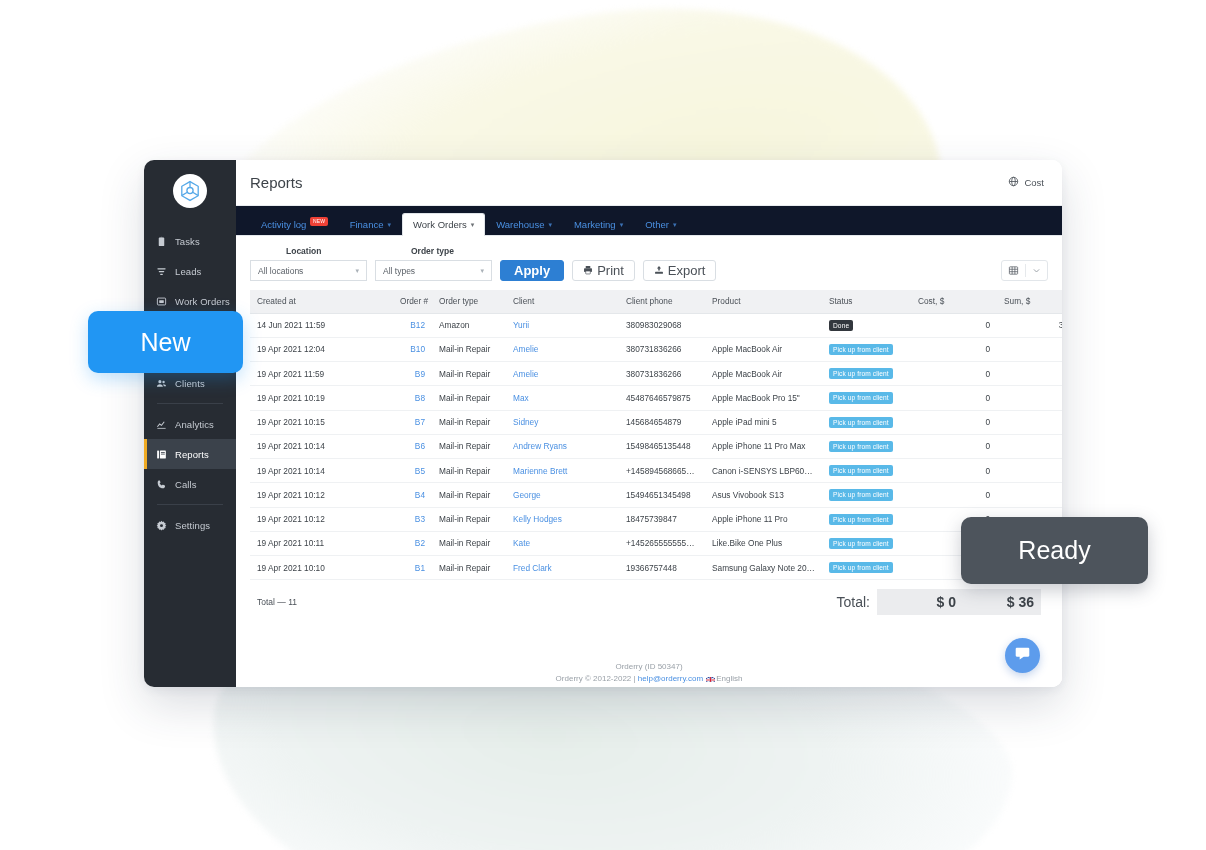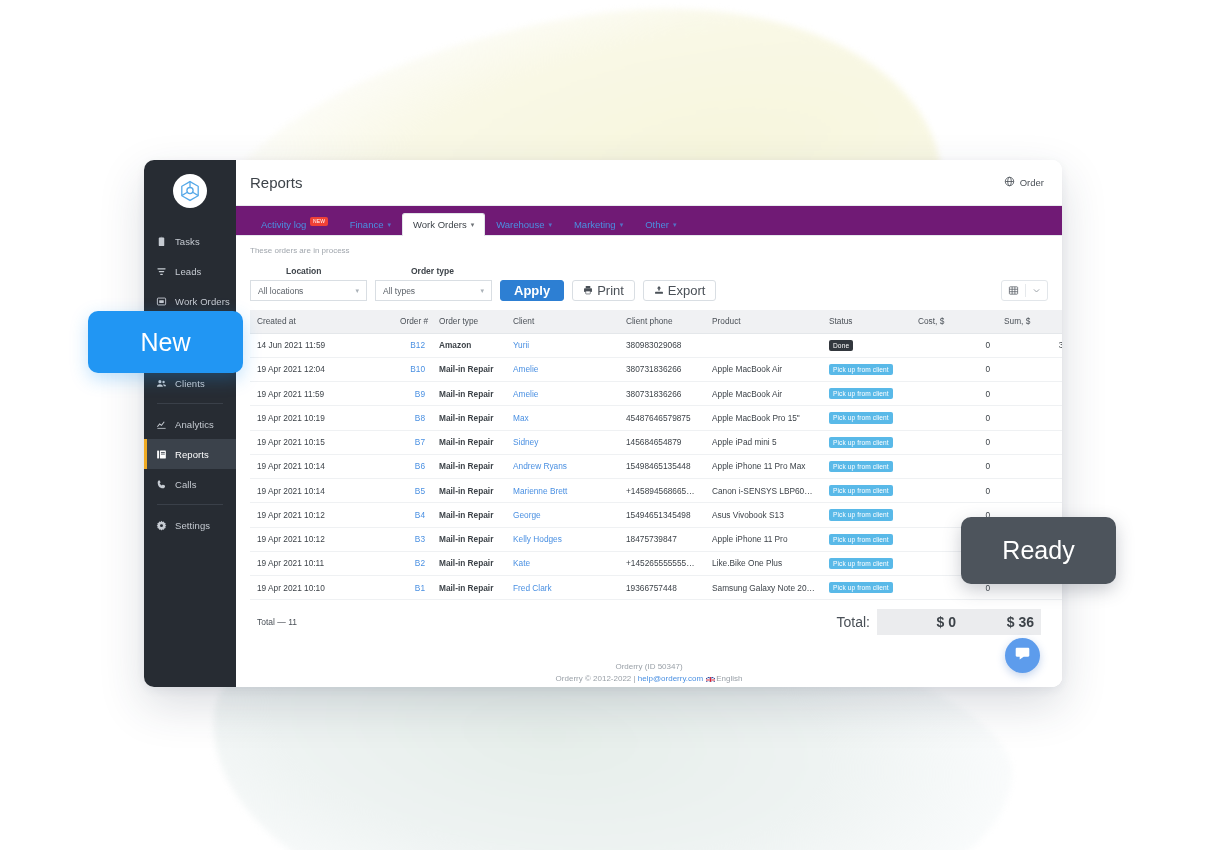--- a/index.html
+++ b/index.html
@@ -68,21 +68,21 @@
     height: 46px; flex: 0 0 46px; display: flex; align-items: center;
     justify-content: space-between; padding: 0 18px 0 14px;
     border-bottom: 1px solid #e9ecef; background:#fff;
   }
   .page-title { font-size: 15px; color: #3d4349; font-weight: 400; }
   .help-btn { display: flex; align-items: center; gap: 5px; font-size: 9.5px; color: #4a5057; }
 
   .content { flex: 1; background: #fdfdfd; display: flex; flex-direction: column; min-height:0; }
 
   
-  .tabs { display: flex; align-items: flex-end; height: 30px; padding: 0 14px; border-bottom: 1px solid #e4e8ec; background:#701a75; }
+  .tabs { display: flex; align-items: flex-end; height: 30px; padding: 0 14px; border-bottom: 1px solid #e4e8ec; background:#0f172a; }
   .tab {
     display: flex; align-items: center; gap: 4px;
     font-size: 9.5px; color: #4a90e2; padding: 5px 10px 6px;
     border: 1px solid transparent; border-bottom: none; position: relative; top: 1px;
     white-space: nowrap;
   }
   .tab.active {
     color: #3d4349; background: #fff;
     border-color: #e0e4e8; border-radius: 3px 3px 0 0;
   }
@@ -127,21 +127,21 @@
     background: #f0f1f3; color: #4a5057; font-size: 8.3px; font-weight: 400;
     text-align: left; padding: 6px 7px; height: 23px; border-bottom: 1px solid #e4e7ea;
     white-space: nowrap; overflow:hidden;
   }
   table.grid tbody td {
     font-size: 8.3px; color: #3d4349; padding: 6px 7px; height: 21px;
     border-bottom: 1px solid #eff1f3; white-space: nowrap; overflow: hidden; text-overflow: ellipsis;
   }
   .c-date { width: 143px; }
   .c-order { width: 39px; text-align: right; }
-  .c-type { width: 74px; font-weight: bold; }
+  .c-type { width: 74px; }
   .c-client { width: 113px; }
   .c-phone { width: 86px; }
   .c-product { width: 117px; }
   .c-status { width: 89px; }
   .c-cost { width: 86px; text-align: right; }
   .c-sum { width: 78px; text-align: right; }
   td.c-order, td.c-cost, td.c-sum, th.c-order, th.c-cost, th.c-sum { text-align: right; }
   .lnk { color: #4a90e2; }
   .pill {
     display: inline-block; font-size: 6.6px; color: #fff; padding: 2px 4px; border-radius: 2px;
@@ -174,21 +174,21 @@
   
   .callout {
     position: absolute; display: flex; align-items: center; justify-content: center;
     border-radius: 10px; color: #fff; z-index: 20;
   }
   .callout-new {
     left: 88px; top: 311px; width: 155px; height: 62px; background: #2196f3;
     font-size: 25px; box-shadow: 0 6px 18px rgba(33,150,243,.28);
   }
   .callout-ready {
-    left: 961px; top: 517px; width: 155px; height: 67px; background: #4d545c;
+    left: 961px; top: 517px; width: 187px; height: 67px; background: #4d545c;
     font-size: 25px; box-shadow: 0 6px 18px rgba(60,70,85,.28);
   }
 </style>
 </head>
 <body>
 
 <div id="stage">
 
   <div class="blob blob-yellow"></div>
   <div class="blob blob-green"></div>
@@ -311,21 +311,21 @@
       <div class="topbar">
         <div class="page-title">Reports</div>
         <div class="help-btn">
           <span>
             <svg width="11" height="11" viewBox="0 0 24 24" fill="none" stroke="#4a5057" stroke-width="1.8">
               <circle cx="12" cy="12" r="9.2"></circle>
                 <ellipse cx="12" cy="12" rx="4" ry="9.2"></ellipse>
                 <line x1="2.8" y1="12" x2="21.2" y2="12"></line>
             </svg>
           </span>
-          <span>Order</span>
+          <span>Cost</span>
         </div>
       </div>
 
       <div class="content">
 
         <div class="tabs">
           <div class="tab">
             <span>Activity log</span>
             <span class="badge-new">NEW</span>
           </div>
@@ -346,21 +346,20 @@
             <span class="caret">▾</span>
           </div>
           <div class="tab">
             <span>Other</span>
             <span class="caret">▾</span>
           </div>
         </div>
 
         <div class="body-pad">
 
-          <div class="sec-sub">These orders are in process</div>
 
           <div class="filters">
             <div class="fgroup">
               <div class="flabel">Location</div>
               <div class="select">
                 <span>All locations</span>
                 <span class="caret">▾</span>
               </div>
             </div>
             <div class="fgroup">

